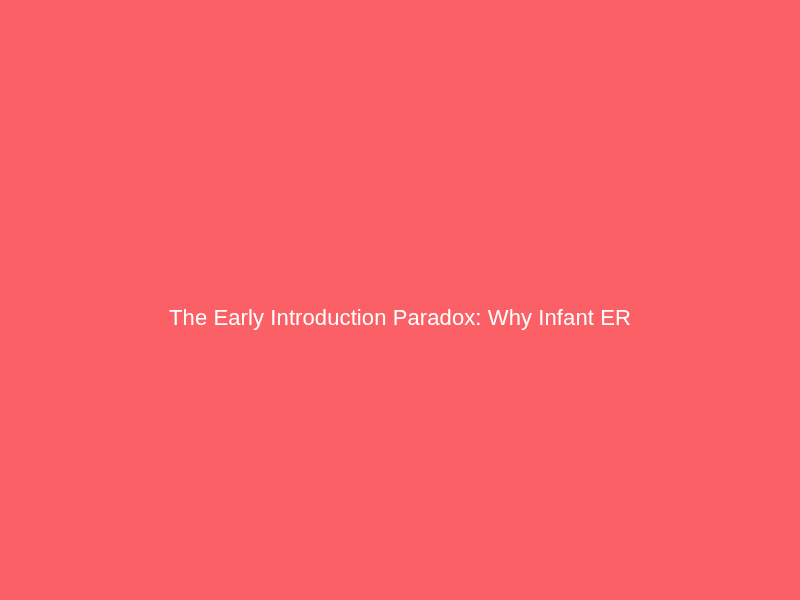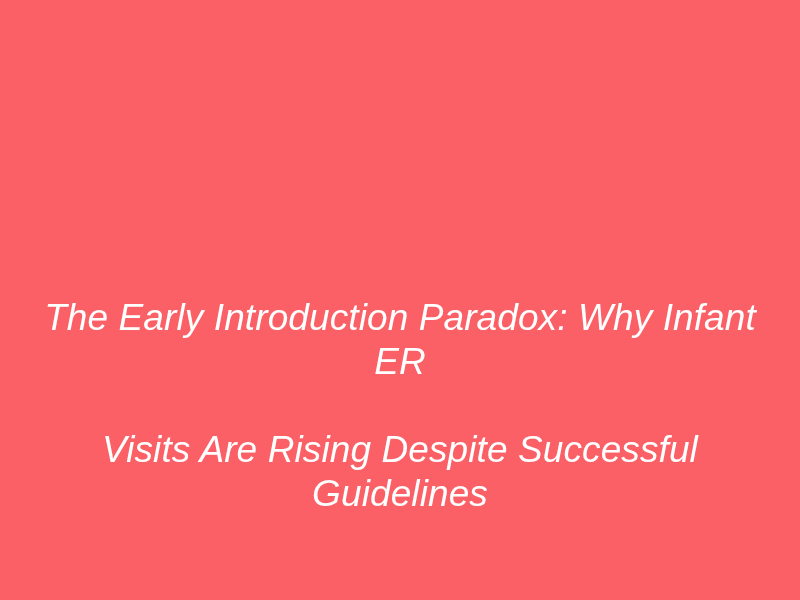--- a/index.html
+++ b/index.html
@@ -33,41 +33,39 @@
     right: 0;
     top: 252px;
     padding: 0 24px;
     box-sizing: border-box;
     text-align: center;
   }
 
   .headline {
     margin: 0;
     font-family: "Liberation Sans", sans-serif;
-    font-size: 37px;
+    font-size: 22px;
     font-weight: 400;
     line-height: 44px;
     letter-spacing: 0.1px;
     color: #ffffff;
     white-space: pre-line;
-    font-style: italic;
     -webkit-font-smoothing: antialiased;
   }
 
   .headline-line {
     display: block;
   }
 </style>
 </head>
 <body>
 
 <div class="title-card" style="background-color: rgb(251, 96, 102);">
 
   <div class="headline-block">
 
     <h1 class="headline" style="color: rgb(255, 255, 255);">
       <span class="headline-line">The Early Introduction Paradox: Why Infant ER</span>
-      <span class="headline-line">Visits Are Rising Despite Successful Guidelines</span>
     </h1>
 
   </div>
 
 </div>
 
 </body></html>

